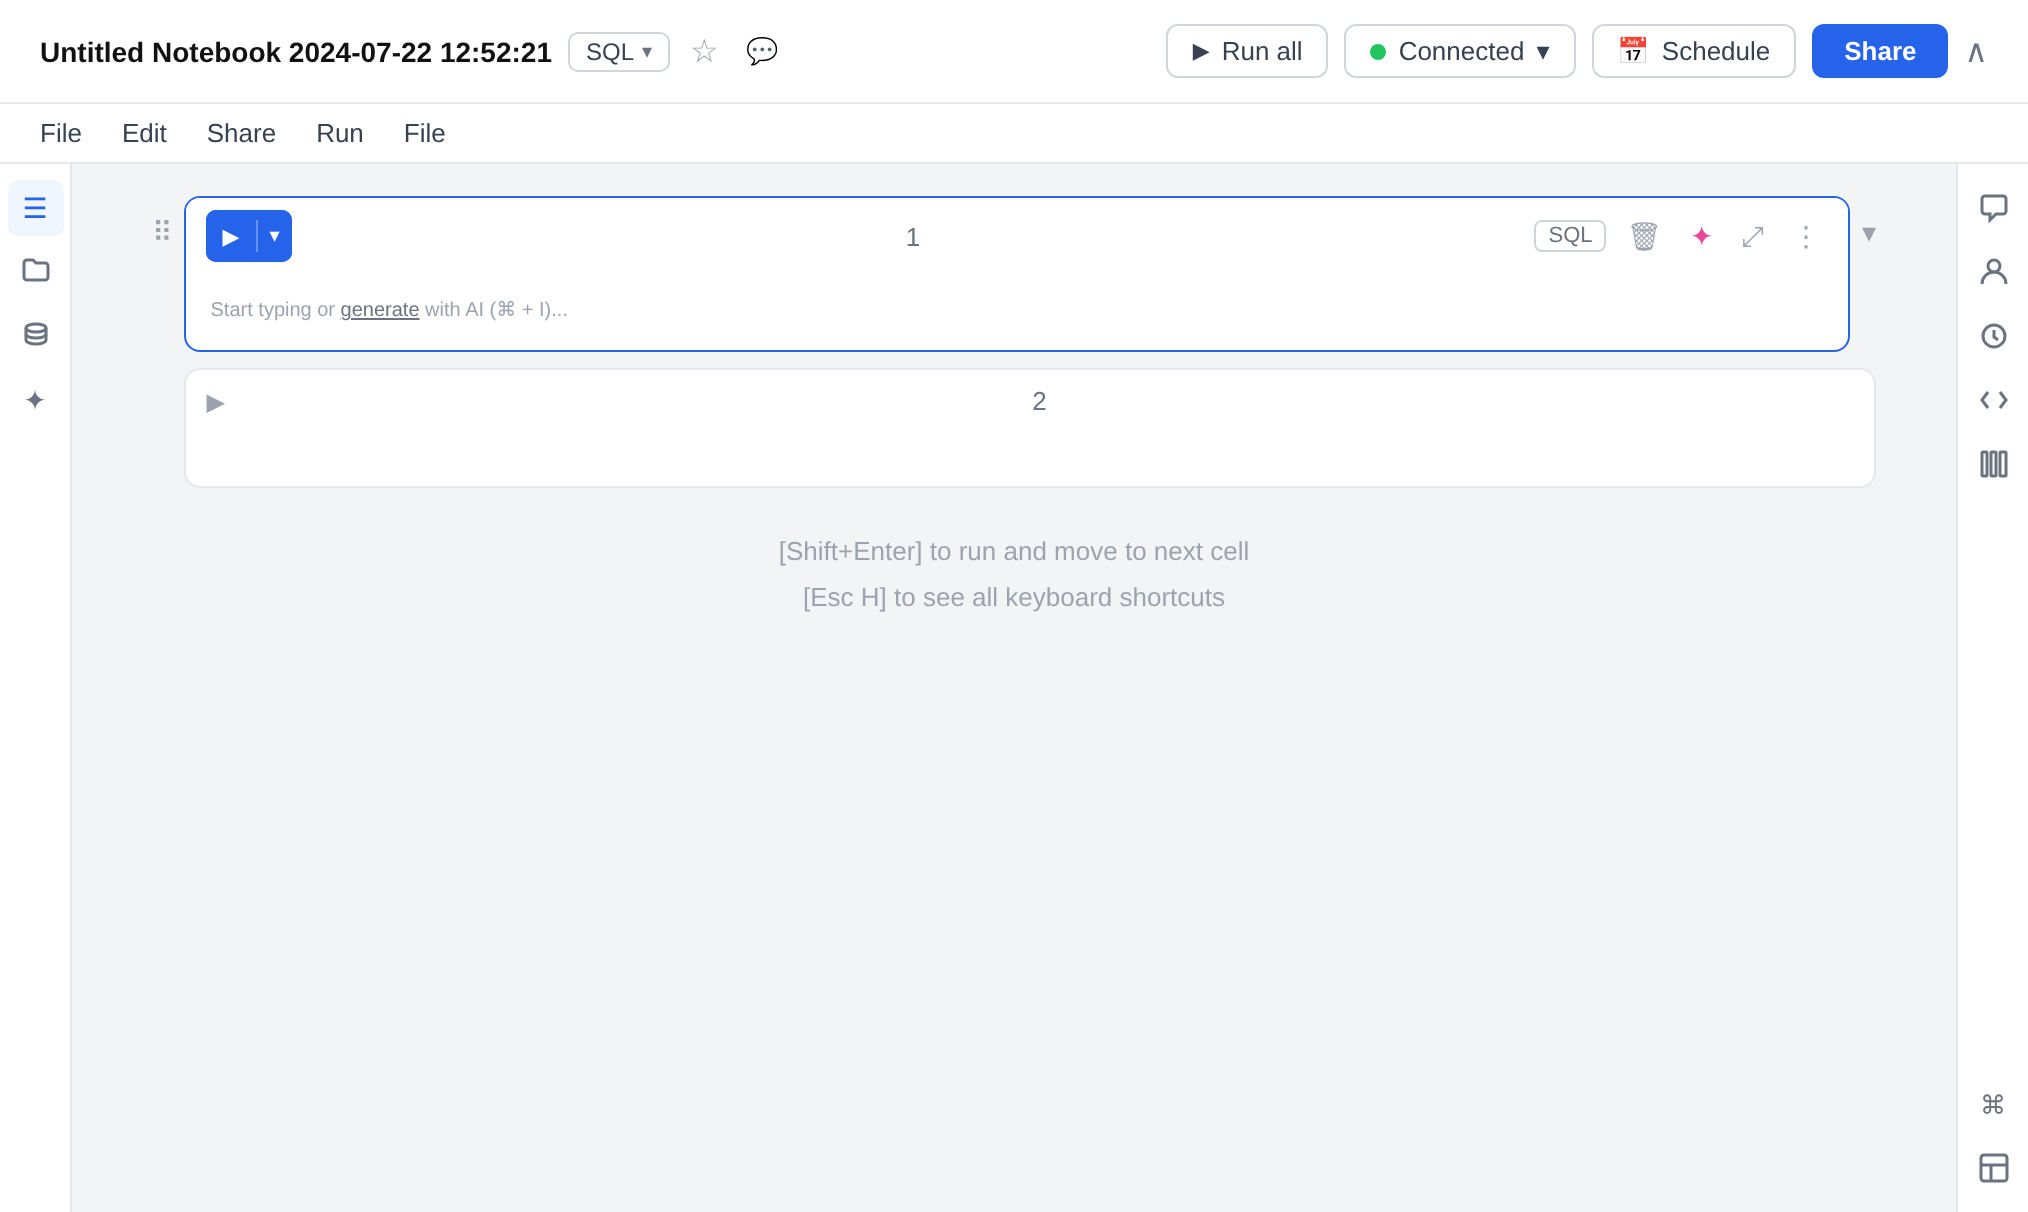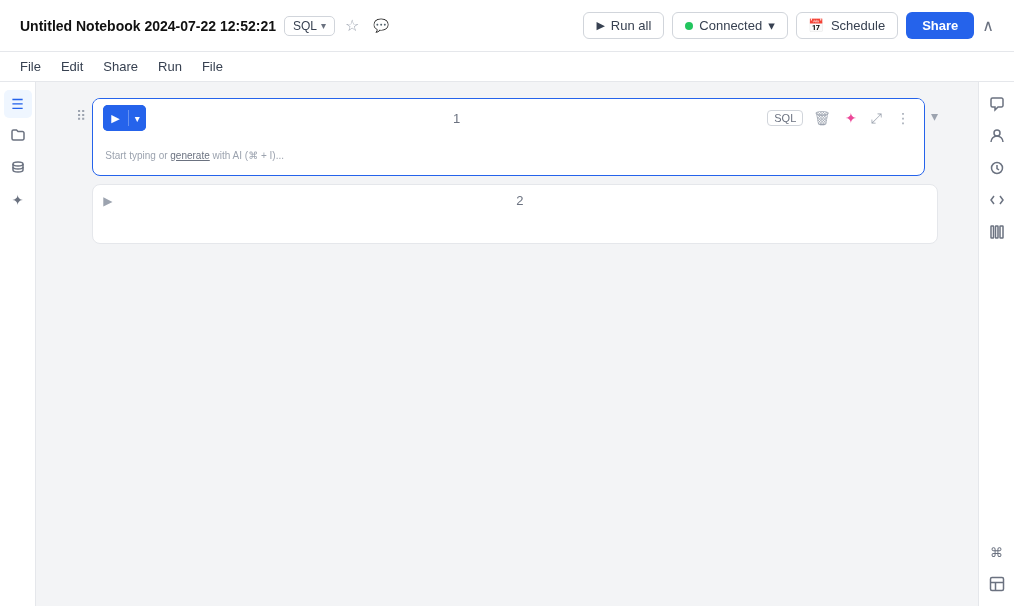--- a/index.html
+++ b/index.html
@@ -199,20 +199,24 @@
     <div class="cell-wrapper">
       <span class="cell-drag" style="visibility:hidden">⠿</span>
       <div class="cell inactive" style="min-height: 60px;">
         <div class="cell2-header">
           <span style="color:#9ca3af; font-size:12px;">▶</span>
           <span class="cell2-num">2</span>
         </div>
       </div>
     </div>
 
+    <div class="hint-area">
+      <div>[Shift+Enter] to run and move to next cell</div>
+      <div>[Esc H] to see all keyboard shortcuts</div>
+    </div>
   </div>
 
   <div class="right-sidebar">
     <div class="sidebar-icon">
       <svg class="icon-svg" viewBox="0 0 16 16">
           <path d="M2 3.5A1.5 1.5 0 013.5 2h9A1.5 1.5 0 0114 3.5v6A1.5 1.5 0 0112.5 11H9l-3 3v-3H3.5A1.5 1.5 0 012 9.5v-6z" stroke="#6b7280"></path>
         </svg>
     </div>
     <div class="sidebar-icon">
       <svg class="icon-svg" viewBox="0 0 16 16">

